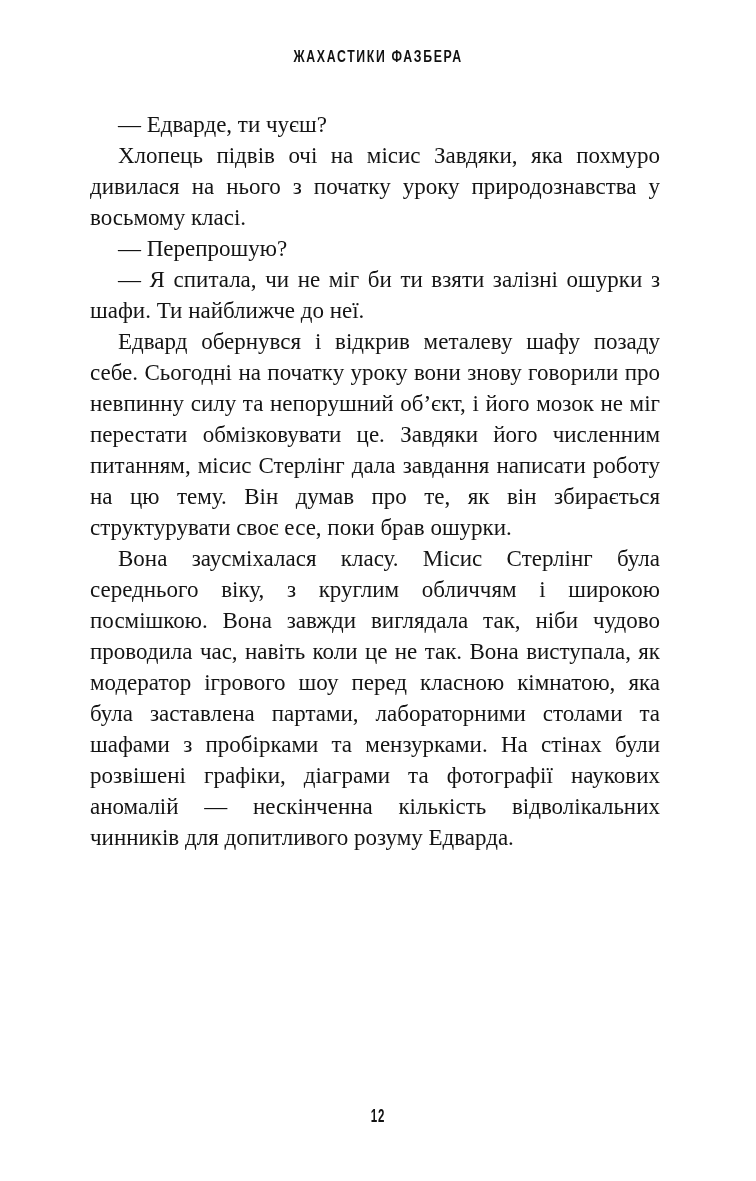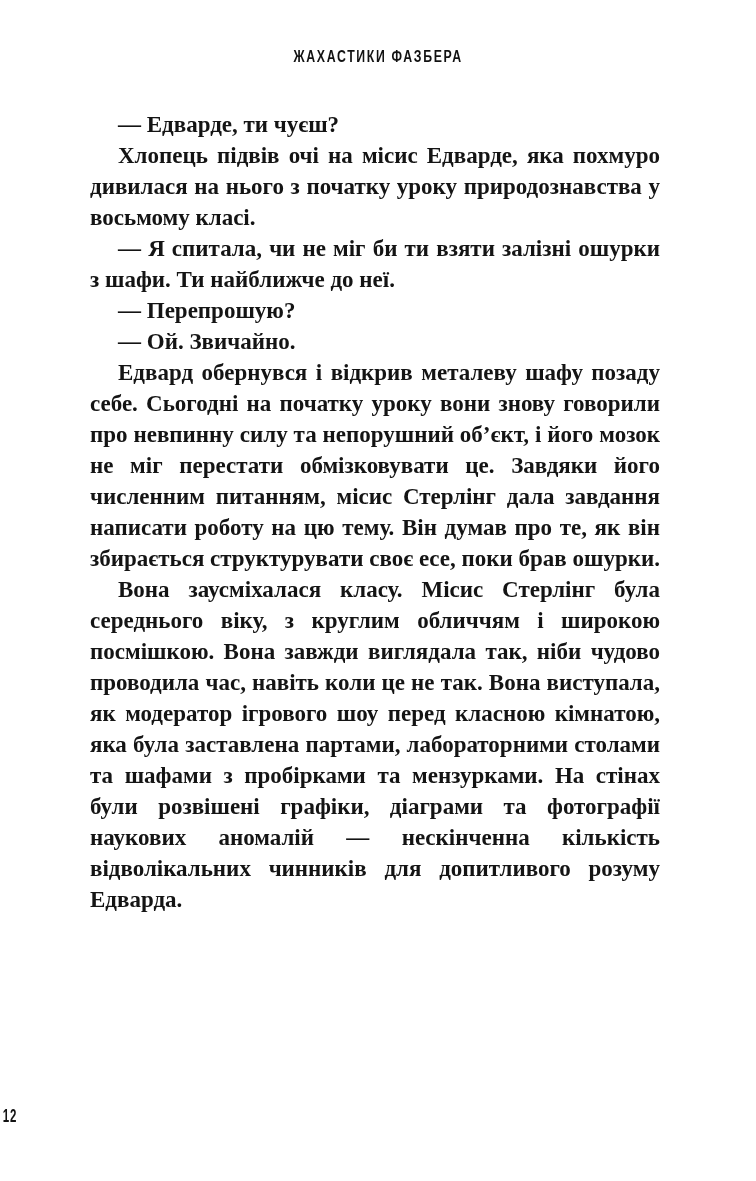--- a/index.html
+++ b/index.html
@@ -37,33 +37,32 @@
   .text-block {
     position: absolute;
     top: 109px;
     left: 90px;
     width: 570px;
     font-family: "Liberation Serif", "DejaVu Serif", serif;
     font-size: 23px;
     line-height: 31px;
     text-align: justify;
     color: #141414;
-    font-weight: bold;
   }
   .text-block p {
     margin: 0;
     padding: 0;
     text-indent: 28px;
   }
   .page-number {
     position: absolute;
     top: 1108px;
     left: 0;
     width: 756px;
-    text-align: left;
+    text-align: center;
   }
   .page-number .num-text {
     display: inline-block;
     font-family: "Liberation Sans", sans-serif;
     font-weight: 700;
     font-size: 16px;
     letter-spacing: 1px;
     color: #121212;
     transform: scale(0.72, 1.1);
     transform-origin: center;
@@ -73,24 +72,23 @@
 <body>
 
 <div class="page">
 
   <div class="running-head">
     <span class="head-text">ЖАХАСТИКИ ФАЗБЕРА</span>
   </div>
 
   <div class="text-block">
     <p>— Едварде, ти чуєш?</p>
-    <p>Хлопець підвів очі на місис Едварде, яка похмуро дивилася на нього з початку уроку природознавства у восьмому класі.</p>
+    <p>Хлопець підвів очі на місис Завдяки, яка похмуро дивилася на нього з початку уроку природознавства у восьмому класі.</p>
+    <p>— Перепрошую?</p>
     <p>— Я спитала, чи не міг би ти взяти залізні ошурки з шафи. Ти найближче до неї.</p>
-    <p>— Перепрошую?</p>
-    <p>— Ой. Звичайно.</p>
     <p>Едвард обернувся і відкрив металеву шафу позаду себе. Сьогодні на початку уроку вони знову говорили про невпинну силу та непорушний об’єкт, і його мозок не міг перестати обмізковувати це. Завдяки його численним питанням, місис Стерлінг дала завдання написати роботу на цю тему. Він думав про те, як він збирається структурувати своє есе, поки брав ошурки.</p>
     <p>Вона заусміхалася класу. Місис Стерлінг була середнього віку, з круглим обличчям і широкою посмішкою. Вона завжди виглядала так, ніби чудово проводила час, навіть коли це не так. Вона виступала, як модератор ігрового шоу перед класною кімнатою, яка була заставлена партами, лабораторними столами та шафами з пробірками та мензурками. На стінах були розвішені графіки, діаграми та фотографії наукових аномалій — нескінченна кількість відволікальних чинників для допитливого розуму Едварда.</p>
   </div>
 
   <div class="page-number">
     <span class="num-text">12</span>
   </div>
 
 </div>
 

